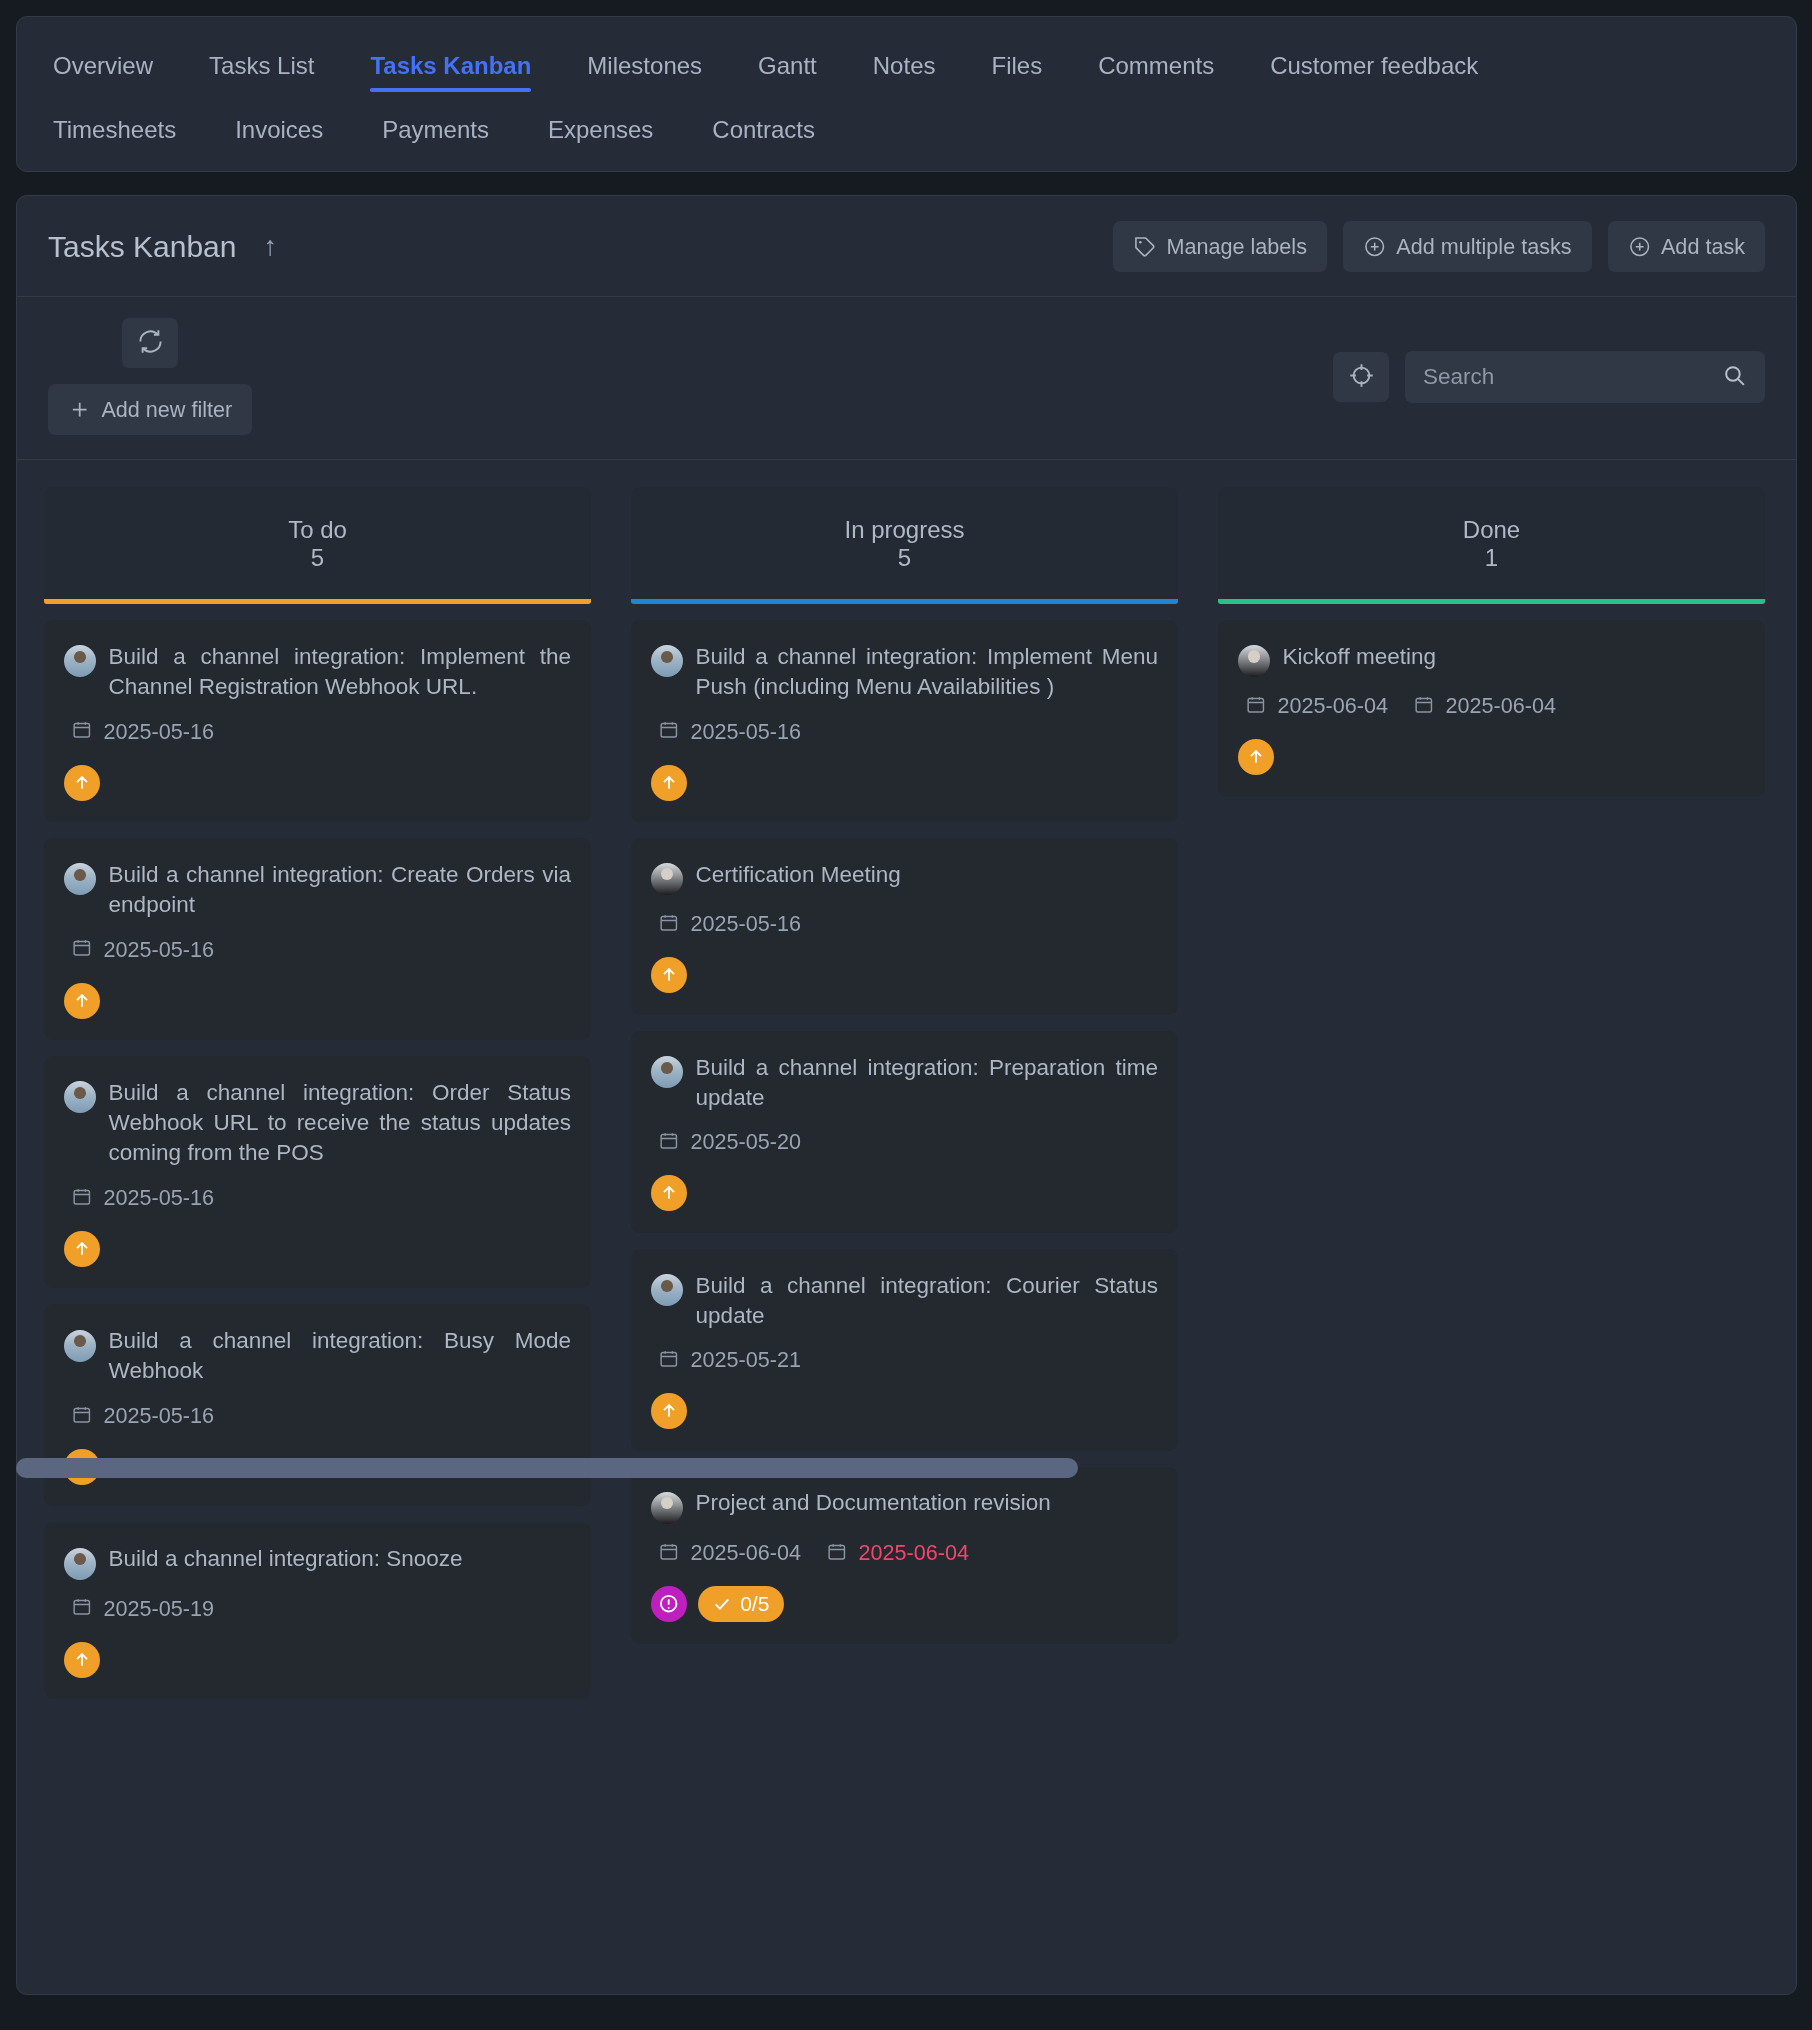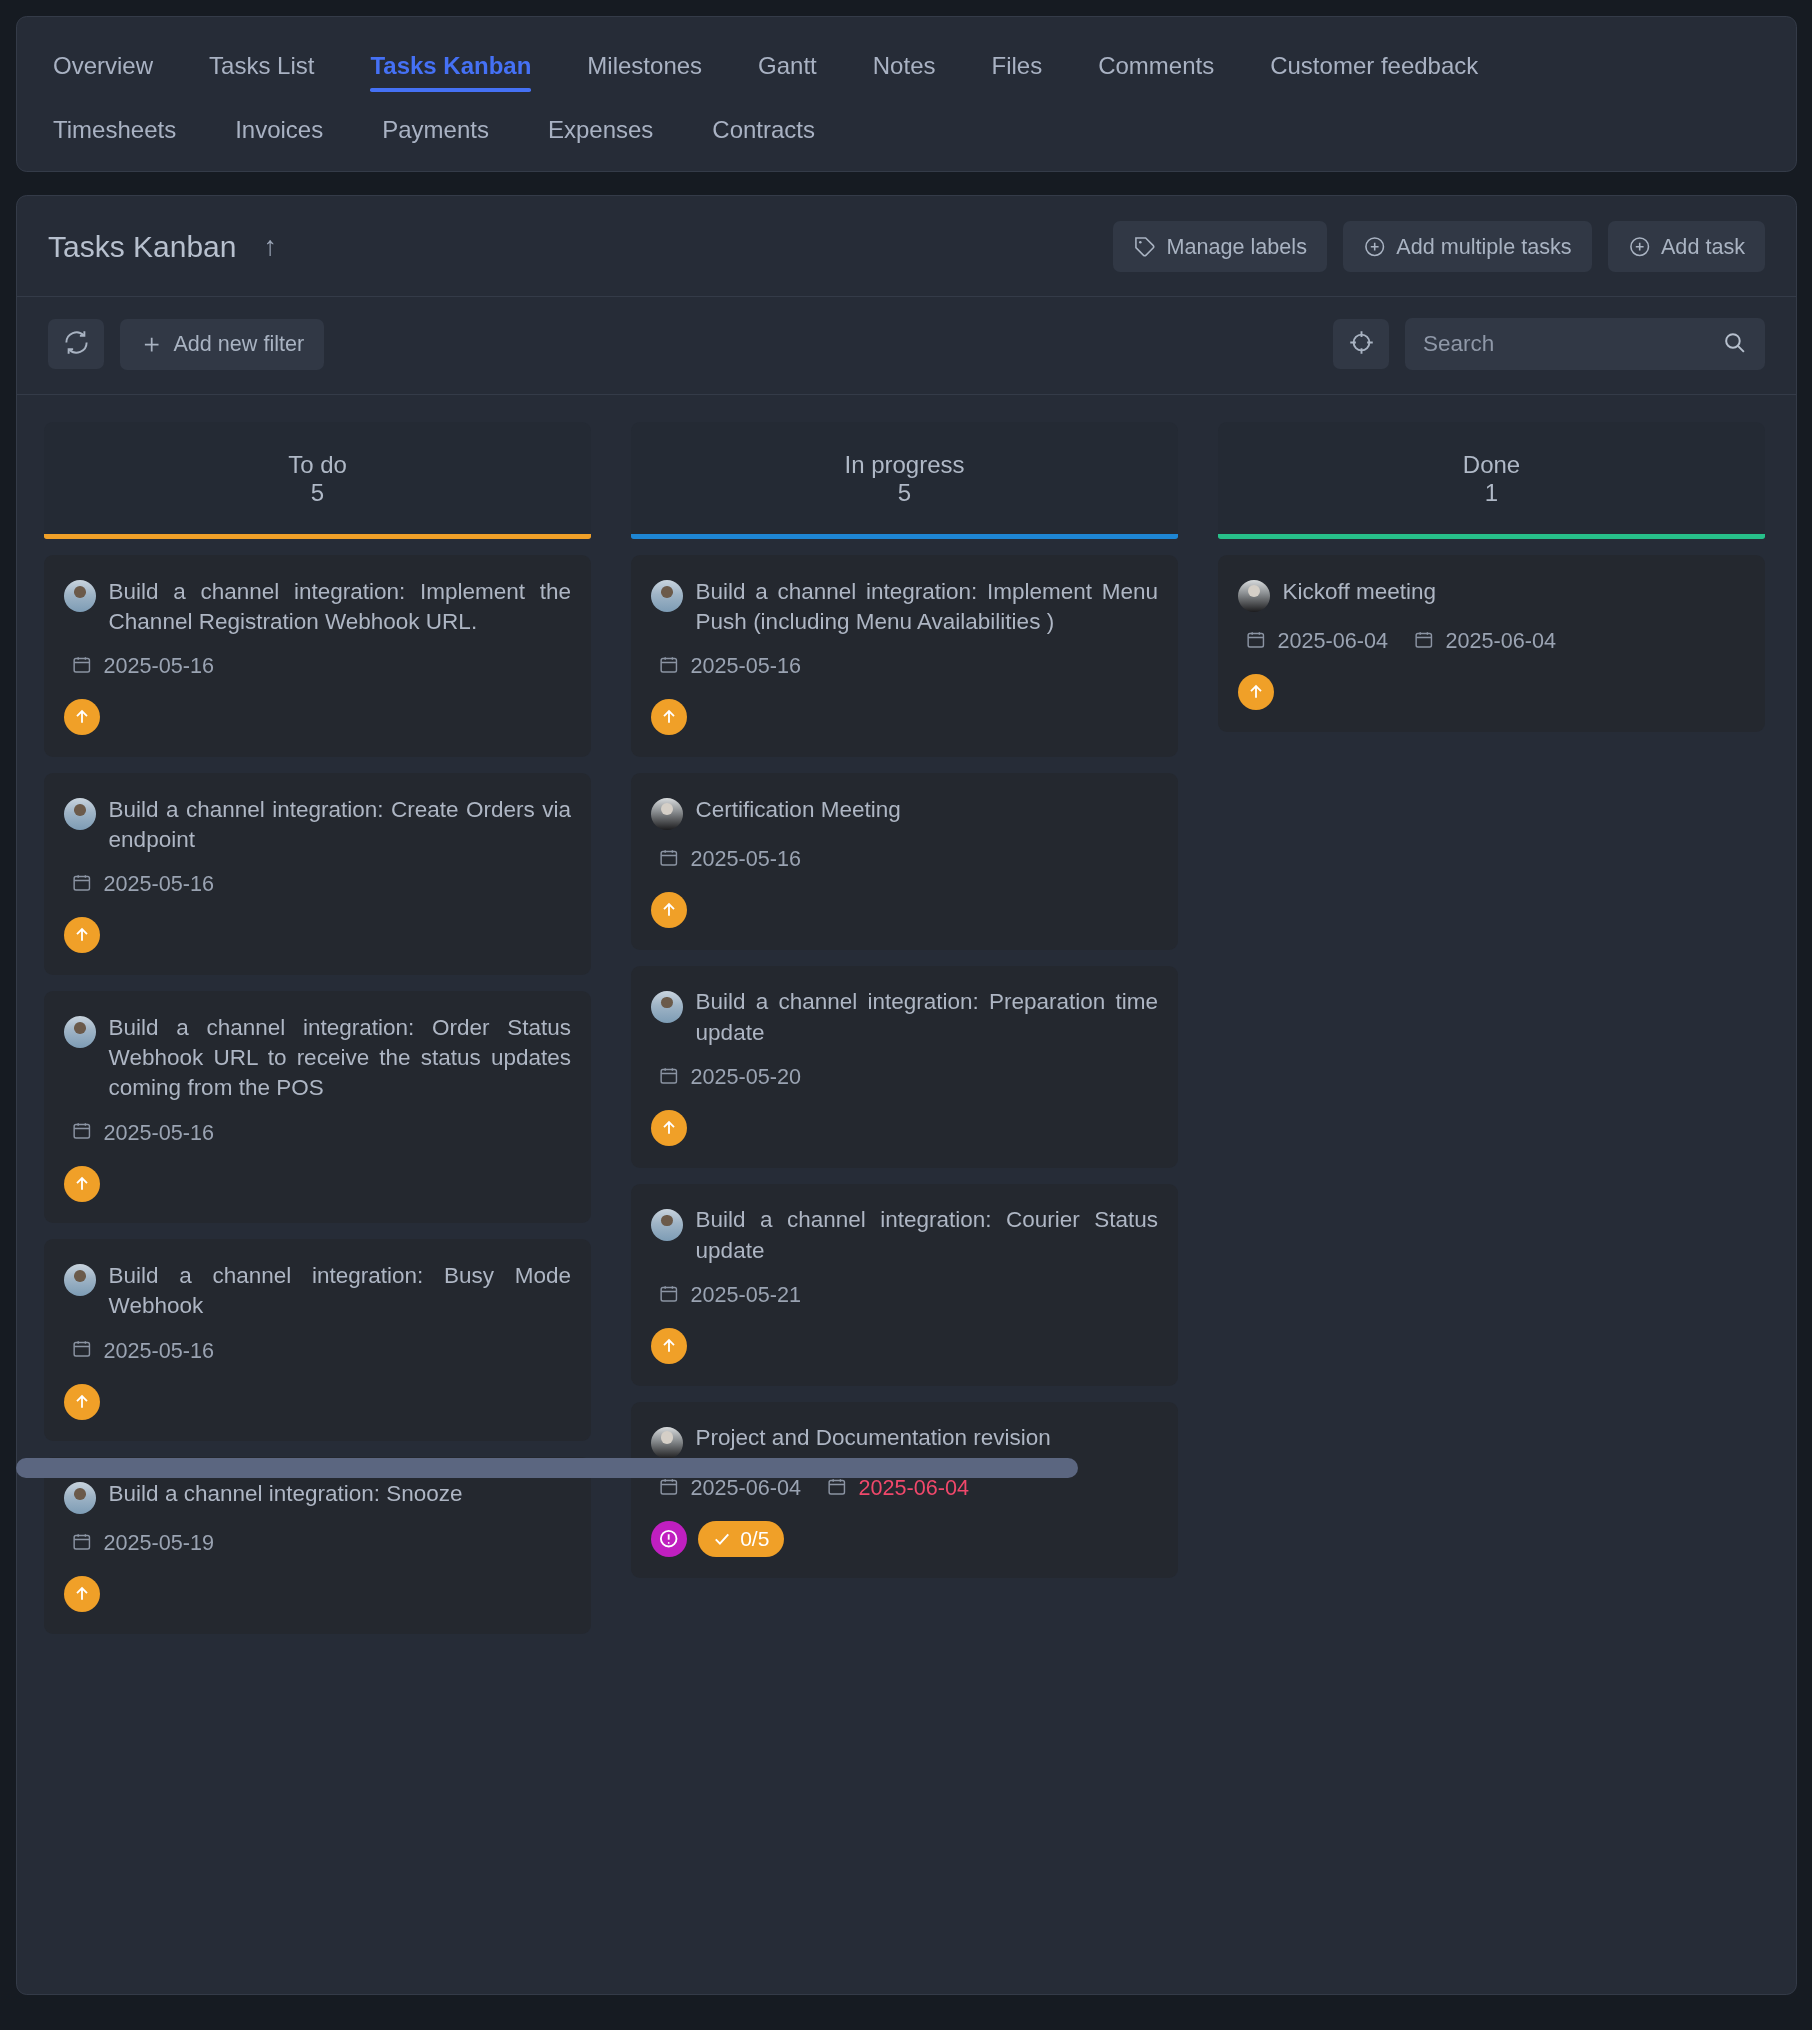--- a/index.html
+++ b/index.html
@@ -68,21 +68,21 @@
     font-family: "Liberation Sans", sans-serif;
   }
   .btn svg { display: block; }
 
   
   .filter-row {
     display: flex; align-items: center; justify-content: space-between;
     padding: 21.6px 31px 23.4px 31px;
     border-bottom: 0.9px solid #343b48;
   }
-  .filter-left { display: flex; align-items: center; gap: 16px; }
+  .filter-left { display: flex; align-items: center; gap: 16px; flex-direction: column; }
   .icon-btn {
     background: #313845; border: none; border-radius: 7.2px;
     width: 56px; height: 50px;
     display: flex; align-items: center; justify-content: center;
     cursor: pointer;
   }
   .filter-right { display: flex; align-items: center; gap: 16px; }
   .search-box {
     background: #313845; border-radius: 7.2px;
     width: 360px; height: 52px;

